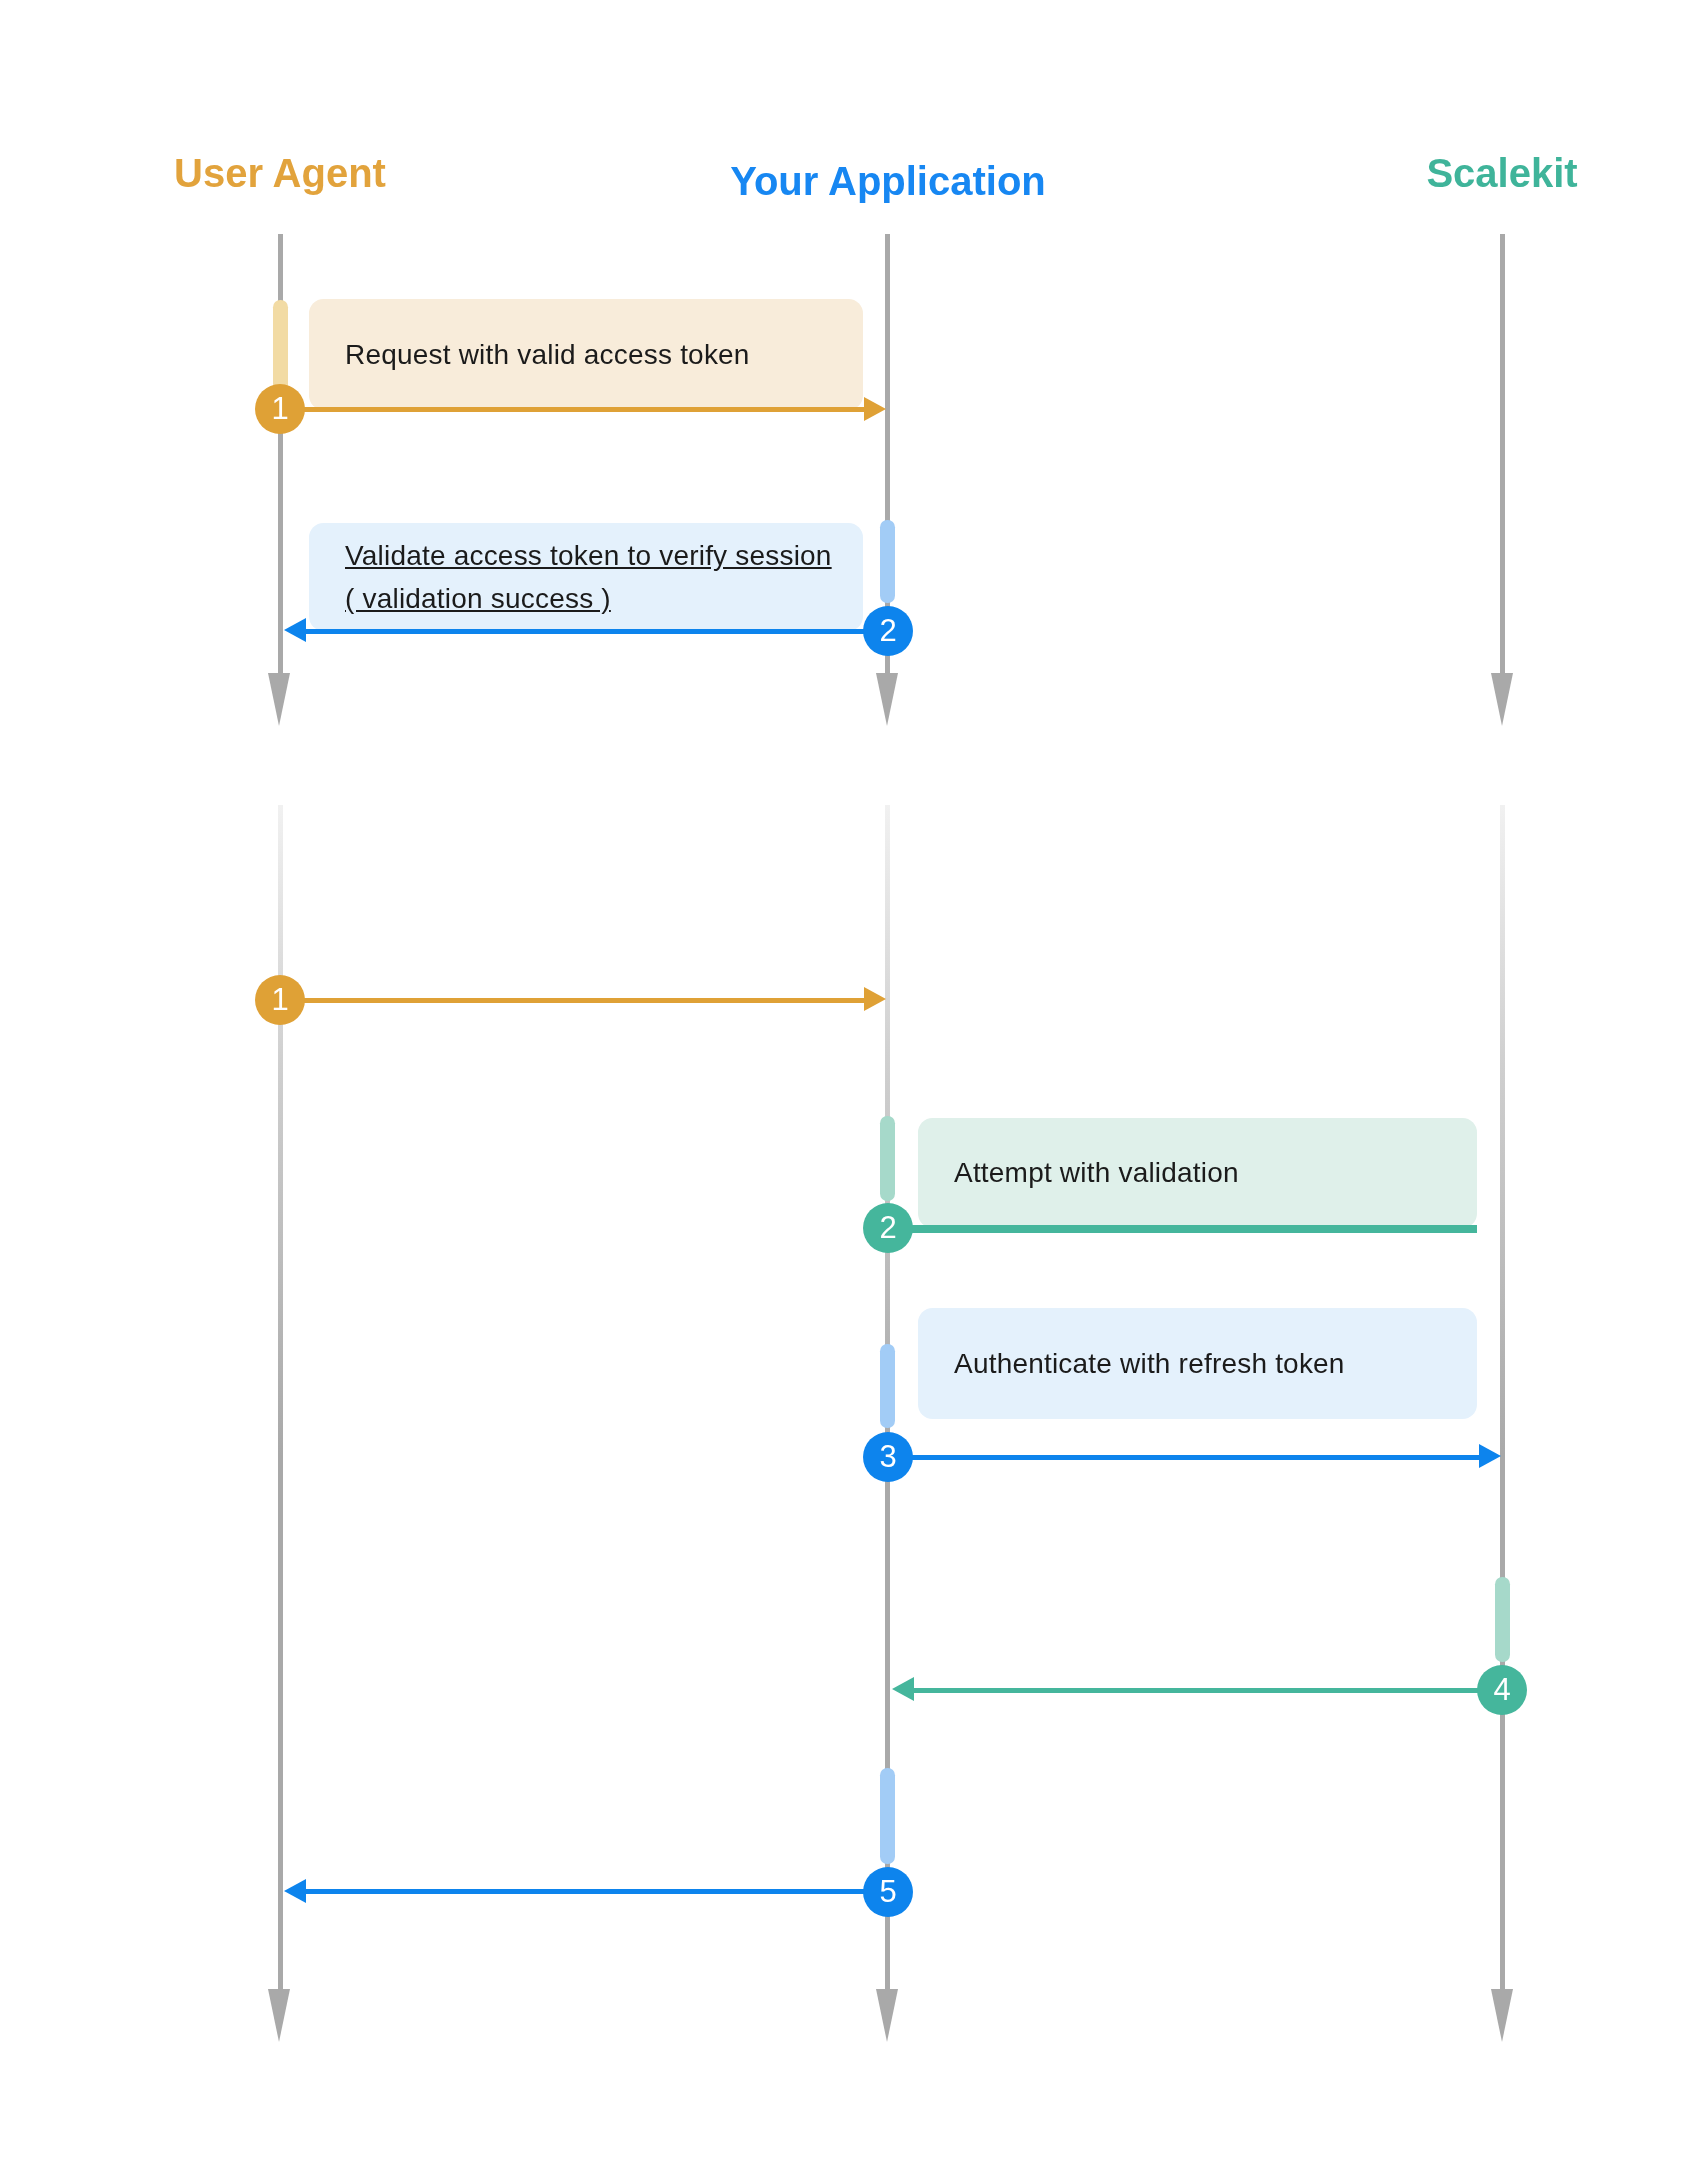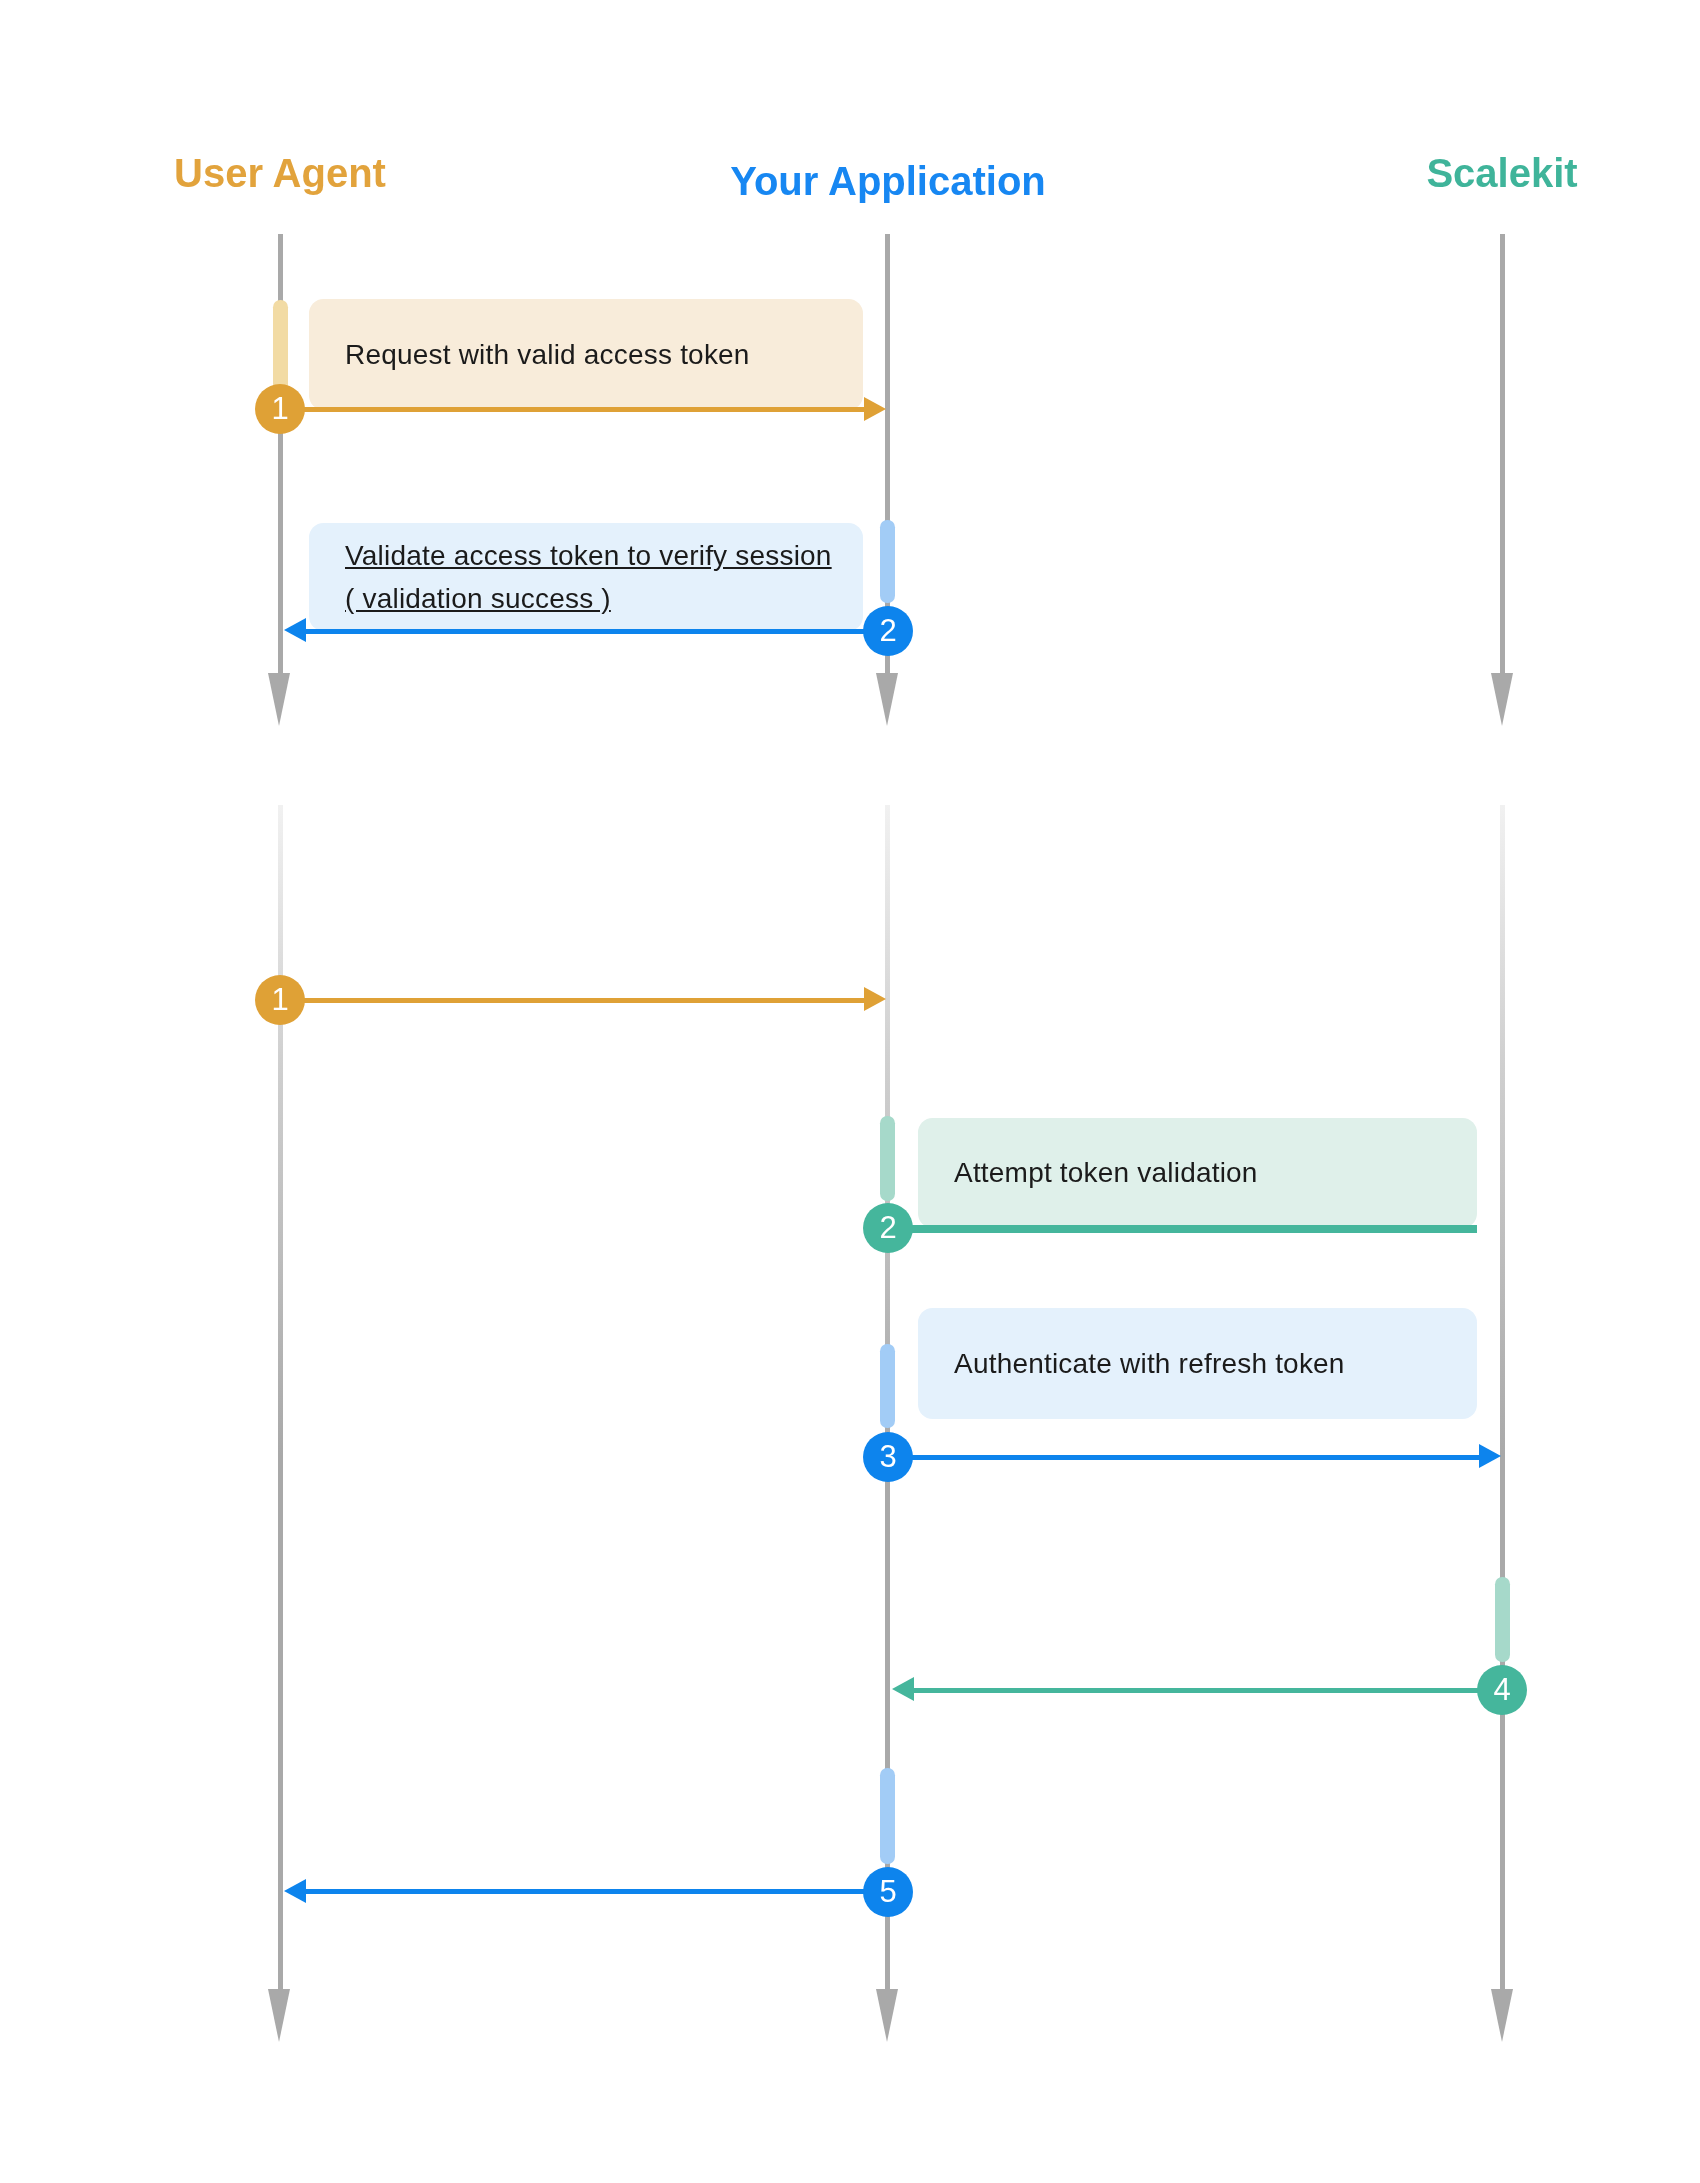--- a/index.html
+++ b/index.html
@@ -106,21 +106,21 @@
     <span>2</span>
   </div>
 
   <div class="shaft orange" style="left:252px; top:998px; width:584px;"></div>
   <div class="head-r orange" style="left:836px; top:987px;"></div>
   <div class="badge orange" style="left:227px; top:975px;">
     <span>1</span>
   </div>
 
   <div class="box teal" style="left:890px; top:1118px; width:559px; height:110px;">
-    <span>Attempt token validation</span>
+    <span>Attempt with validation</span>
   </div>
   <div class="pill teal" style="left:852px; top:1116px; height:85px;"></div>
   <div class="underline" style="left:861px; top:1225px; width:588px;"></div>
   <div class="badge teal" style="left:835px; top:1203px;">
     <span>2</span>
   </div>
 
   <div class="box blue" style="left:890px; top:1308px; width:559px; height:111px;">
     <span>Authenticate with refresh token</span>
   </div>

